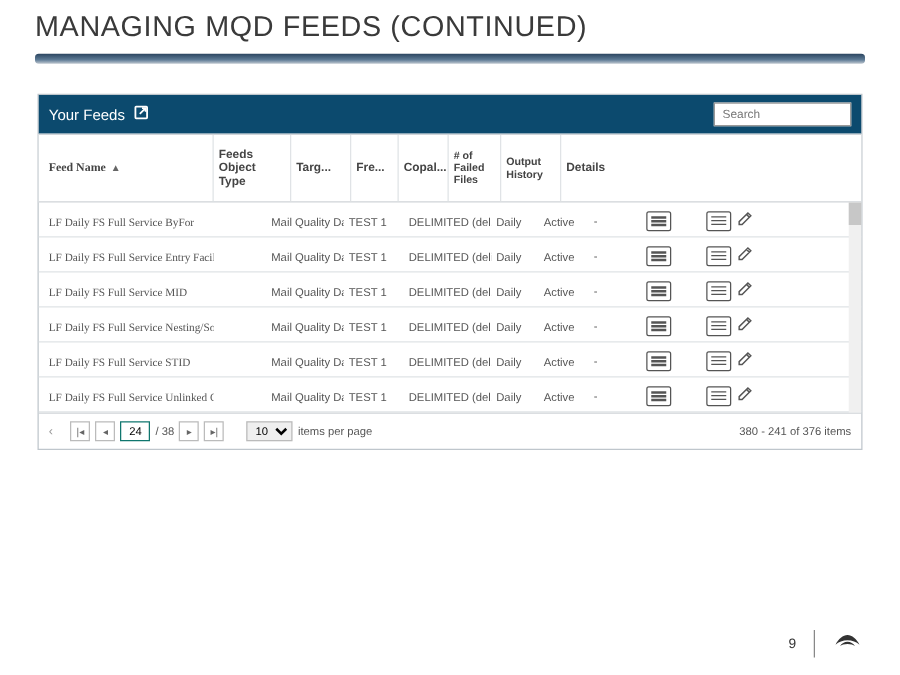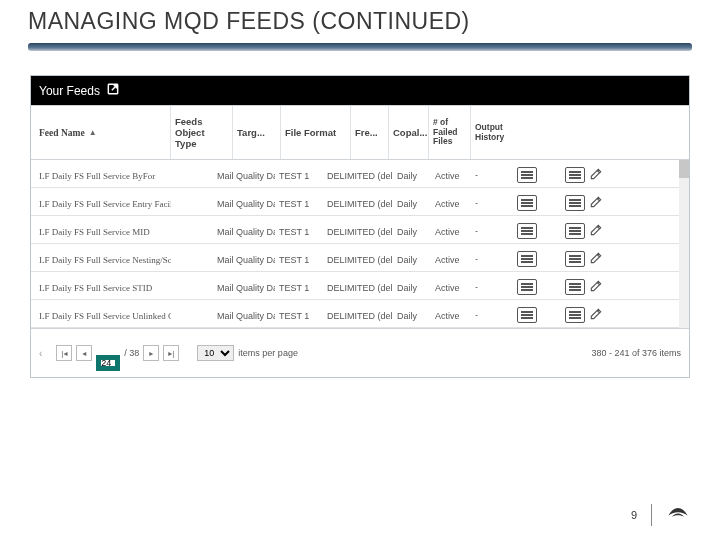--- a/index.html
+++ b/index.html
@@ -1,20 +1,20 @@
 <!DOCTYPE html>
 <html><head>
 <meta charset="utf-8">
 <style>
   * { box-sizing: border-box; margin: 0; padding: 0; }
   body { width: 720px; height: 540px; font-family: Arial, sans-serif; background: #fff; position: relative; }
   .slide-title { font-size: 23px; font-weight: normal; color: #3a3a3a; padding: 8px 0 8px 28px; letter-spacing: 0.5px; }
   .title-underline { height: 8px; background: linear-gradient(to bottom, #2b4560 0%, #5d7a95 60%, #c0c8d0 100%); margin: 0 28px 24px 28px; border-radius: 3px; }
   .panel-wrap { margin: 0 30px; border: 1px solid #bfc6cc; background: #fff; font-size: 9.5px; color: #444; position: relative; }
-  .panel-header { background: #000000; color: #fff; display: flex; align-items: center; justify-content: space-between; padding: 6px 8px; }
+  .panel-header { background: #0c4a6e; color: #fff; display: flex; align-items: center; justify-content: space-between; padding: 6px 8px; }
   .panel-header-left { display: flex; align-items: center; gap: 6px; font-size: 12px; }
   .panel-header-left svg { width: 14px; height: 14px; }
   .search-box { background: #fff; color: #555; font-size: 9.5px; padding: 3px 6px; width: 110px; border: 1px solid #999; }
   .columns-row { display: flex; border-top: 1px solid #d0d4d8; border-bottom: 1px solid #d0d4d8; background: #fff; font-weight: bold; color: #444; }
   .col { padding: 10px 4px; border-right: 1px solid #e0e3e6; display: flex; align-items: center; }
   .col:last-child { border-right: none; }
   .c-feed { width: 140px; padding-left: 8px; gap: 4px; font-family: Liberation Serif, serif; }
   .c-entity { width: 42px; }
   .c-mobj { width: 62px; }
   .c-targ { width: 48px; }
@@ -32,21 +32,21 @@
   .action-cell { display: flex; gap: 3px; align-items: center; padding: 4px 4px; }
   .icon-box { width: 20px; height: 16px; border: 1.5px solid #555; border-radius: 2px; display: inline-flex; align-items: center; justify-content: center; }
   .icon-box .bars { display: flex; flex-direction: column; gap: 1.5px; }
   .icon-box .bars span { display: block; width: 12px; height: 1.5px; background: #555; }
   .edit-icon { width: 14px; height: 14px; }
   .scroll-track { position: absolute; right: 0; top: 0; bottom: 0; width: 10px; background: #f0f0f0; }
   .scroll-thumb { position: absolute; right: 0; width: 10px; background: #c7c7c7; }
   .pager { display: flex; align-items: center; justify-content: space-between; padding: 6px 8px; border-top: 1px solid #d0d4d8; font-size: 9px; color: #555; }
   .pager-left { display: flex; align-items: center; gap: 4px; }
   .pg-btn { width: 16px; height: 16px; border: 1px solid #bbb; background: #fff; display: inline-flex; align-items: center; justify-content: center; font-size: 8px; color: #666; }
-  .pg-input { width: 24px; height: 16px; border: 5px solid #0f766e; text-align: left; font-size: 9px; margin-top: 20px; }
+  .pg-input { width: 24px; height: 16px; border: 1px solid #0f766e; text-align: center; font-size: 9px; }
   .pg-select { height: 16px; border: 1px solid #bbb; font-size: 9px; padding: 0 2px; }
   .footer { position: absolute; bottom: 14px; right: 30px; display: flex; align-items: center; gap: 14px; font-size: 11px; color: #333; }
   .footer svg { width: 24px; height: 18px; }
   .vdiv { width: 1px; height: 22px; background: #888; }
   .details-group { display: flex; gap: 4px; align-items: center; flex: 1; padding: 4px 4px; }
 </style>
 </head>
 <body>
 
 <h1 class="slide-title">MANAGING MQD FEEDS (CONTINUED)</h1>
@@ -57,34 +57,35 @@
   <div class="panel-header">
     <div class="panel-header-left">
       <span>Your Feeds</span>
       <span>
         <svg viewBox="0 0 24 24" fill="none" stroke="#fff" stroke-width="2.5">
           <rect x="4" y="4" width="16" height="16" rx="1"></rect>
           <path d="M10 14 L18 6 M13 6 H18 V11"></path>
         </svg>
       </span>
     </div>
+    <input class="search-box" placeholder="Search" style="">
   </div>
 
   <div class="columns-row">
     <div class="col c-feed">
       <span>Feed Name</span>
       <span class="sort-icon">▲</span>
     </div>
     <div class="col c-mobj">Feeds Object Type</div>
     <div class="col c-targ">Targ...</div>
-    <div class="col c-format">File Format</div>
     <div class="col c-freq">Fre...</div>
     <div class="col c-acti">Copal...</div>
     <div class="col c-failed"># of Failed Files</div>
     <div class="col c-output">Output History</div>
+    <div class="col c-details">Details</div>
   </div>
 
   <div class="rows" id="rows-container">
     <div class="row">
         <div class="cell c-feed">LF Daily FS Full Service ByFor</div>
         <div class="cell c-entity"></div>
         <div class="cell c-mobj">Mail Quality Data</div>
         <div class="cell c-targ">TEST 1</div>
         <div class="cell c-format">DELIMITED (del...</div>
         <div class="cell c-freq">Daily</div>

